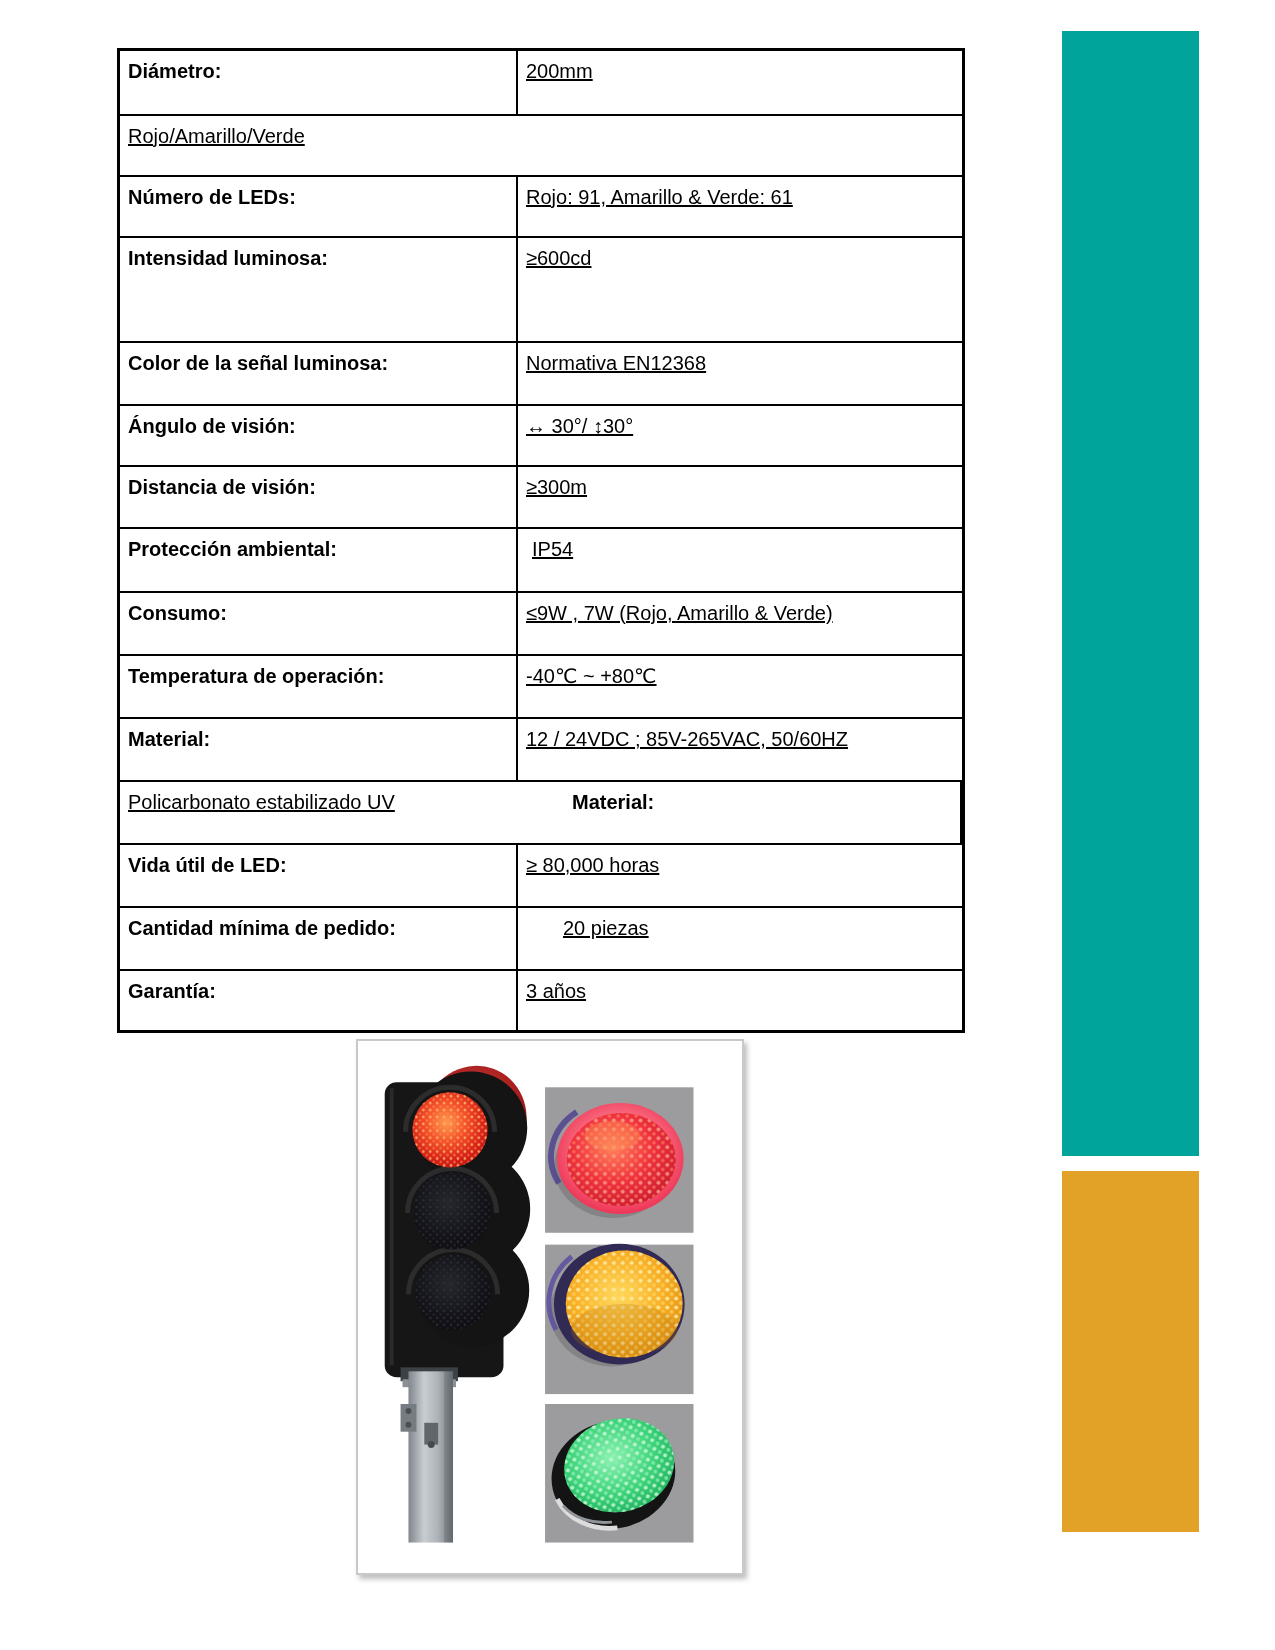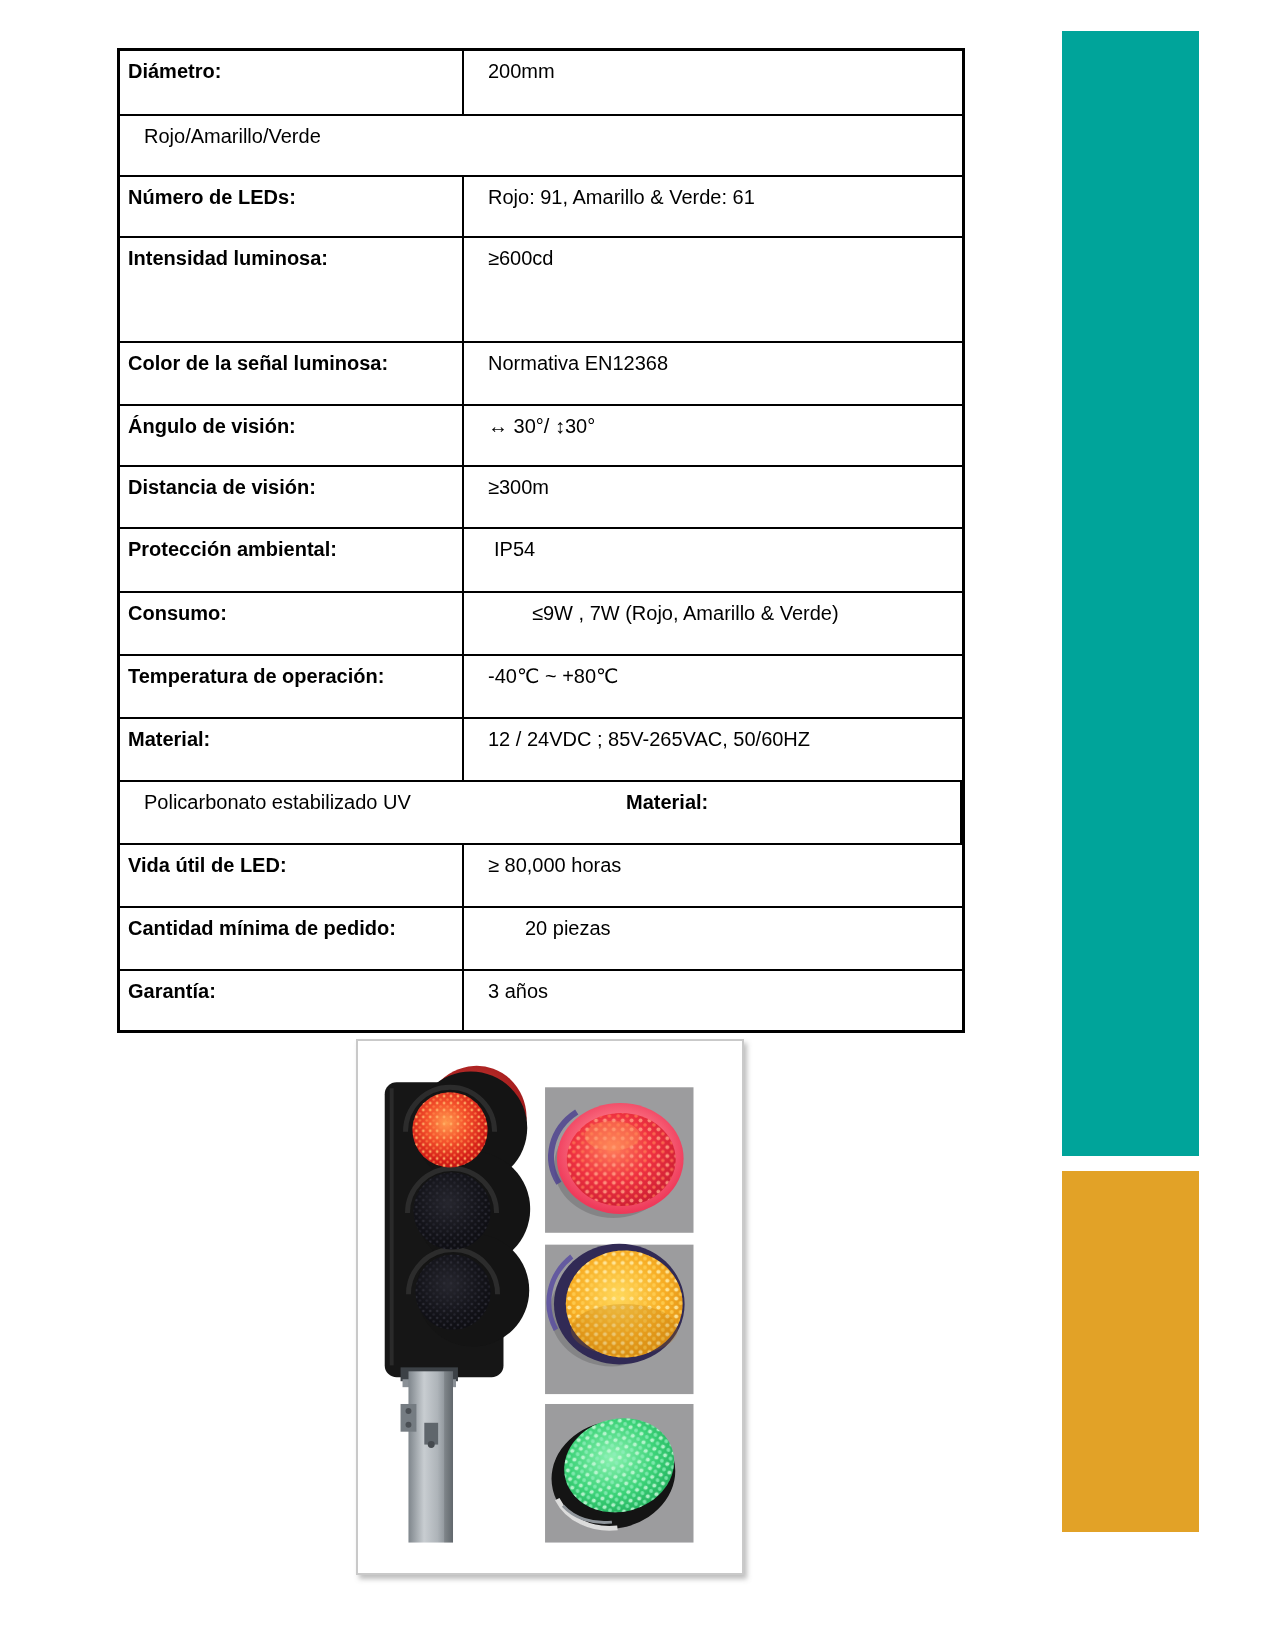--- a/index.html
+++ b/index.html
@@ -11,22 +11,22 @@
   .spec-table {
     position:absolute; left:117px; top:48px; width:848px;
     border:3px solid #000; box-sizing:border-box; background:#fff;
   }
   .spec-row { display:flex; box-sizing:border-box; }
   .spec-row + .spec-row { border-top:2px solid #000; }
   .cell {
     box-sizing:border-box; padding:8px 10px 0 8px;
     font-size:20px; line-height:24px; color:#000; overflow:hidden; white-space:nowrap;
   }
-  .cell.label { width:344px; border-right:2px solid #000; font-weight:bold; }
-  .cell.value { flex:1; padding-left:24px; }
+  .cell.label { width:398px; border-right:2px solid #000; font-weight:bold; }
+  .cell.value { flex:1; padding-left:8px;text-decoration:underline; }
   
   .photo-frame {
     position:absolute; left:356px; top:1039px; width:388px; height:536px;
     background:#ffffff; border:2px solid #c9c9c9; box-sizing:border-box;
     box-shadow:3px 4px 5px rgba(110,110,110,0.45);
   }
   .photo-frame svg { display:block; width:100%; height:100%; }
   
   .accent-bar { position:absolute; width:137px; }
   .accent-bar.teal   { left:1062px; top:31px;   height:1125px; }
@@ -62,21 +62,21 @@
         <div class="cell value">↔ 30°/ ↕30°</div>
       </div>
       <div class="spec-row" style="height: 62px;">
         <div class="cell label">Distancia de visión:</div>
         <div class="cell value">≥300m</div>
       </div>
       <div class="spec-row" style="height: 64px; gap: 6px;">
         <div class="cell label">Protección ambiental:</div>
         <div class="cell value">IP54</div>
       </div>
-      <div class="spec-row" style="height: 63px; gap: 44px;">
+      <div class="spec-row" style="height: 63px;">
         <div class="cell label">Consumo:</div>
         <div class="cell value">≤9W , 7W (Rojo, Amarillo &amp; Verde)</div>
       </div>
       <div class="spec-row" style="height: 63px;">
         <div class="cell label">Temperatura de operación:</div>
         <div class="cell value">-40℃ ~ +80℃</div>
       </div>
       <div class="spec-row" style="height: 63px;">
         <div class="cell label">Material:</div>
         <div class="cell value">12 / 24VDC ; 85V-265VAC, 50/60HZ</div>

